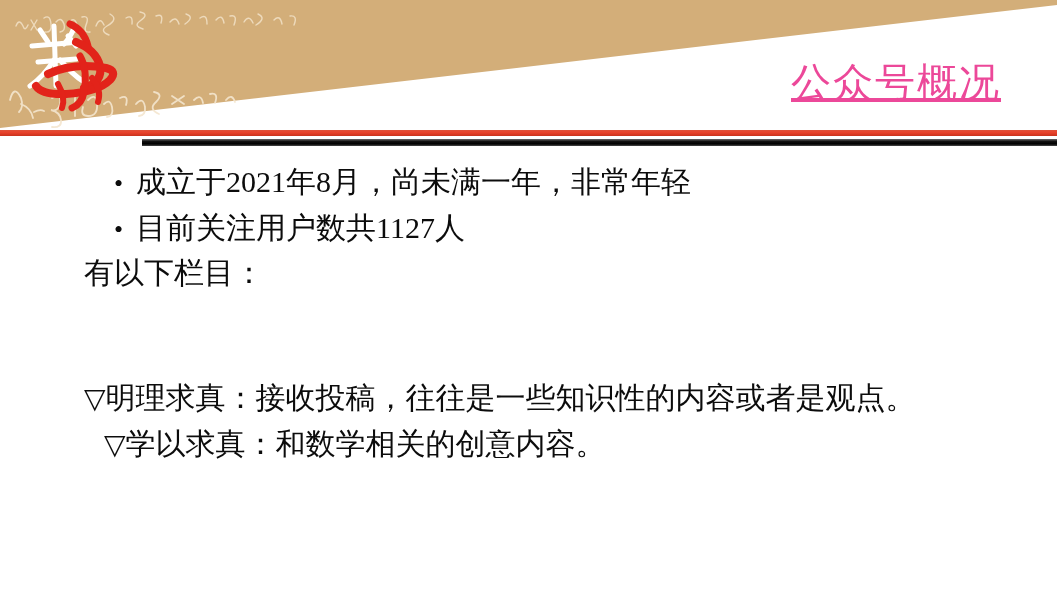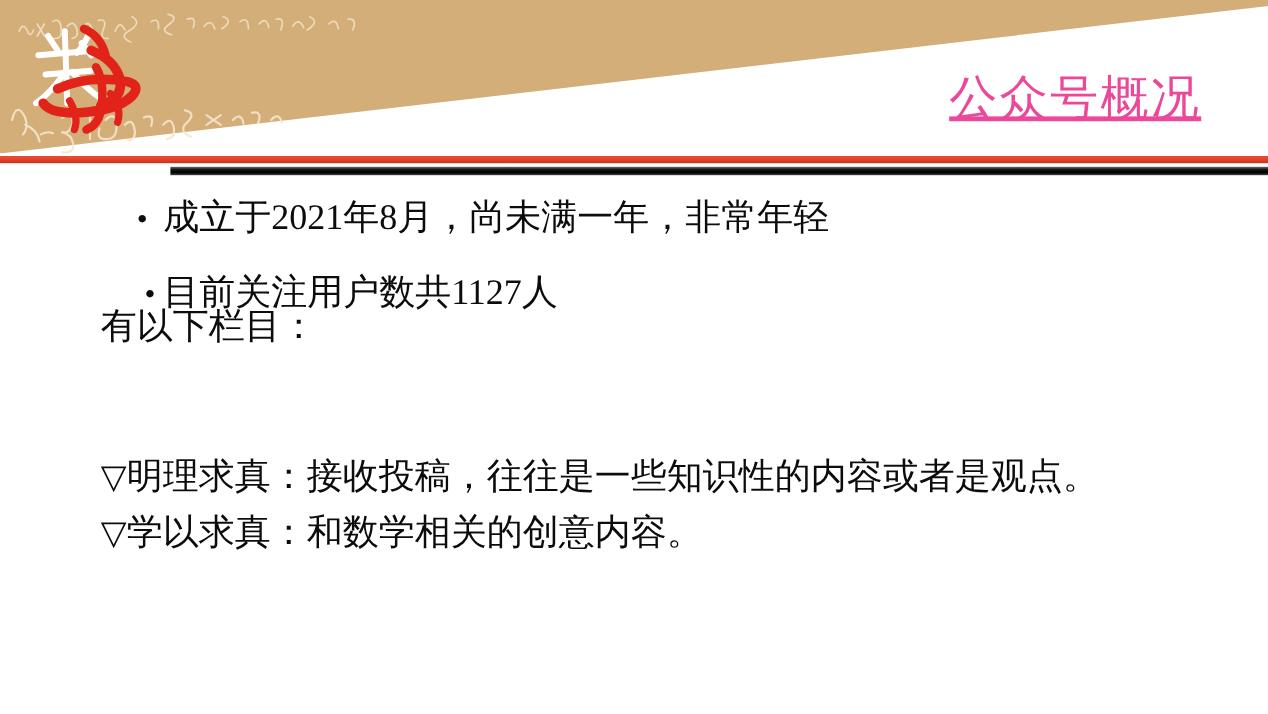--- a/index.html
+++ b/index.html
@@ -124,26 +124,26 @@
   }
   .tri-mark {
     display: inline-block;
     font-size: 28px;
   }
   .cont-line {
     left: 112px;
   }
 
   .r1 { top: 10px; }
-  .r2 { top: 72px; text-align: center; }
+  .r2 { top: 56px; }
   .r3 { top: 101px; text-align: right; }
   .r4 { top: 144px; }
   .r5 { top: 181px; }
   .r6 { top: 226px; }
-  .r7 { top: 272px; }
+  .r7 { top: 272px; margin-left: 20px; }
   .r8 { top: 318px; }
 </style>
 </head>
 <body>
 
 <div class="slide">
 
   <div class="header-wedge"></div>
 
   <svg class="header-formulas" viewBox="0 0 340 130" xmlns="http://www.w3.org/2000/svg">

